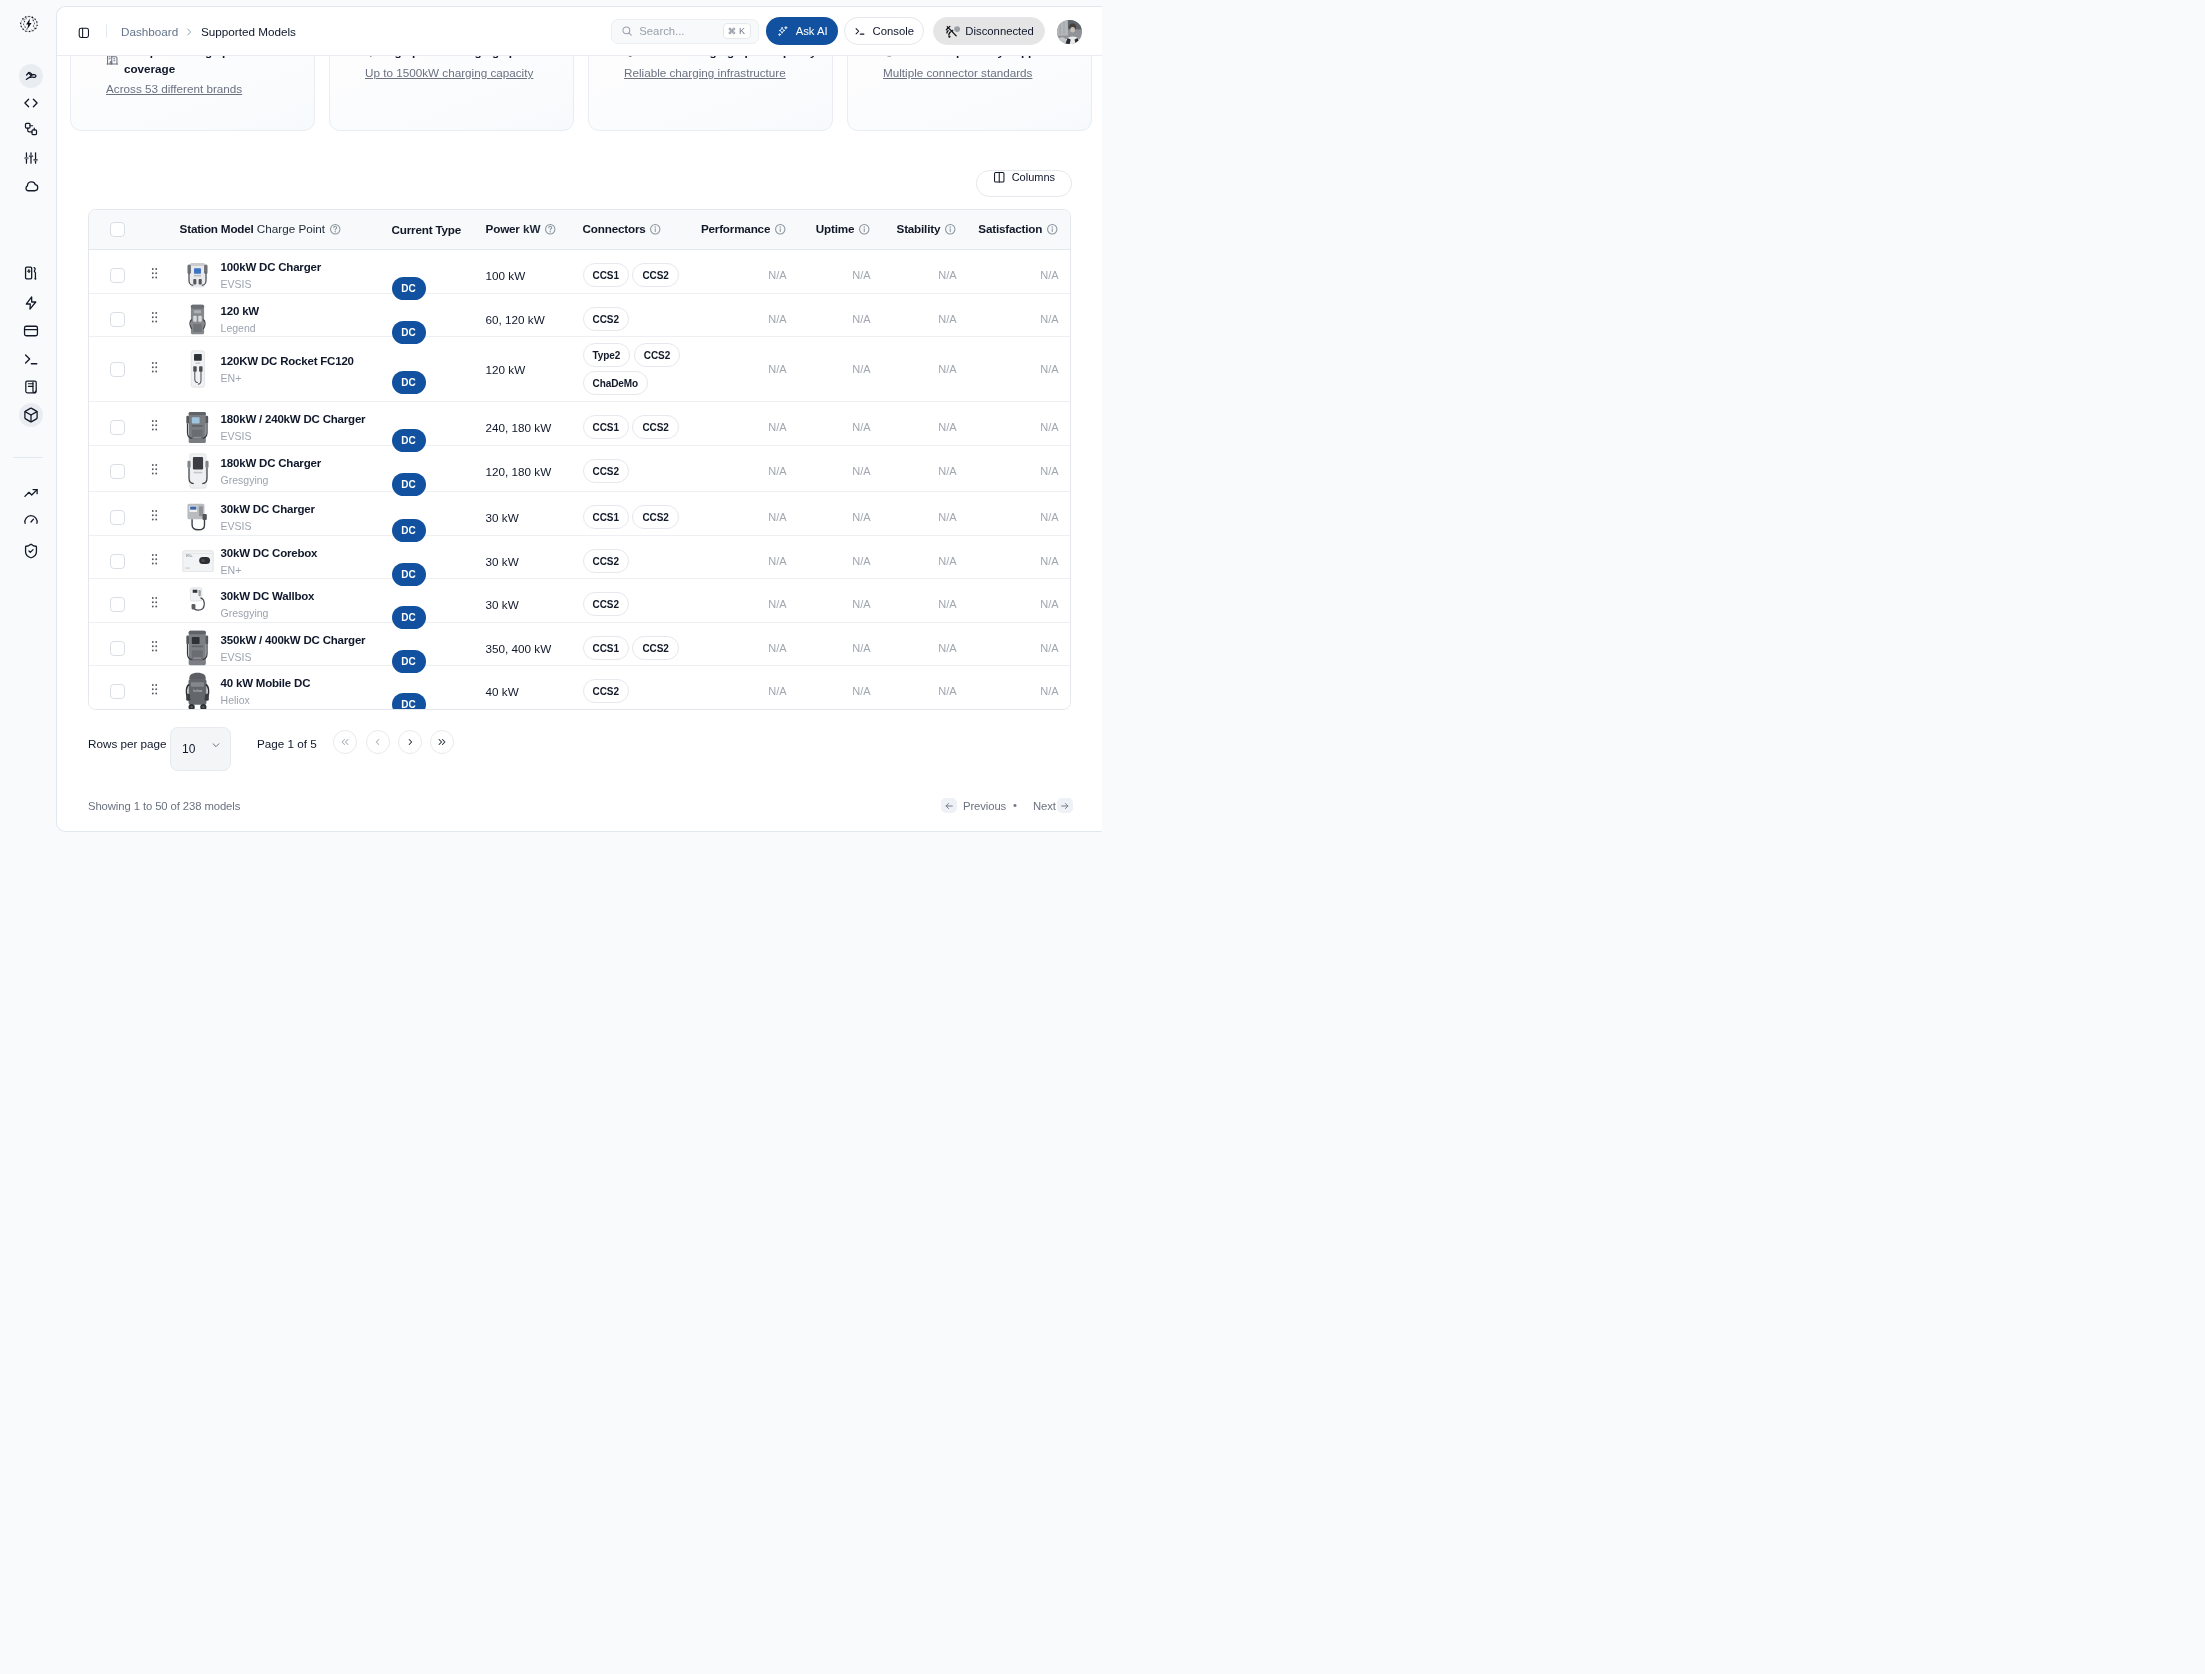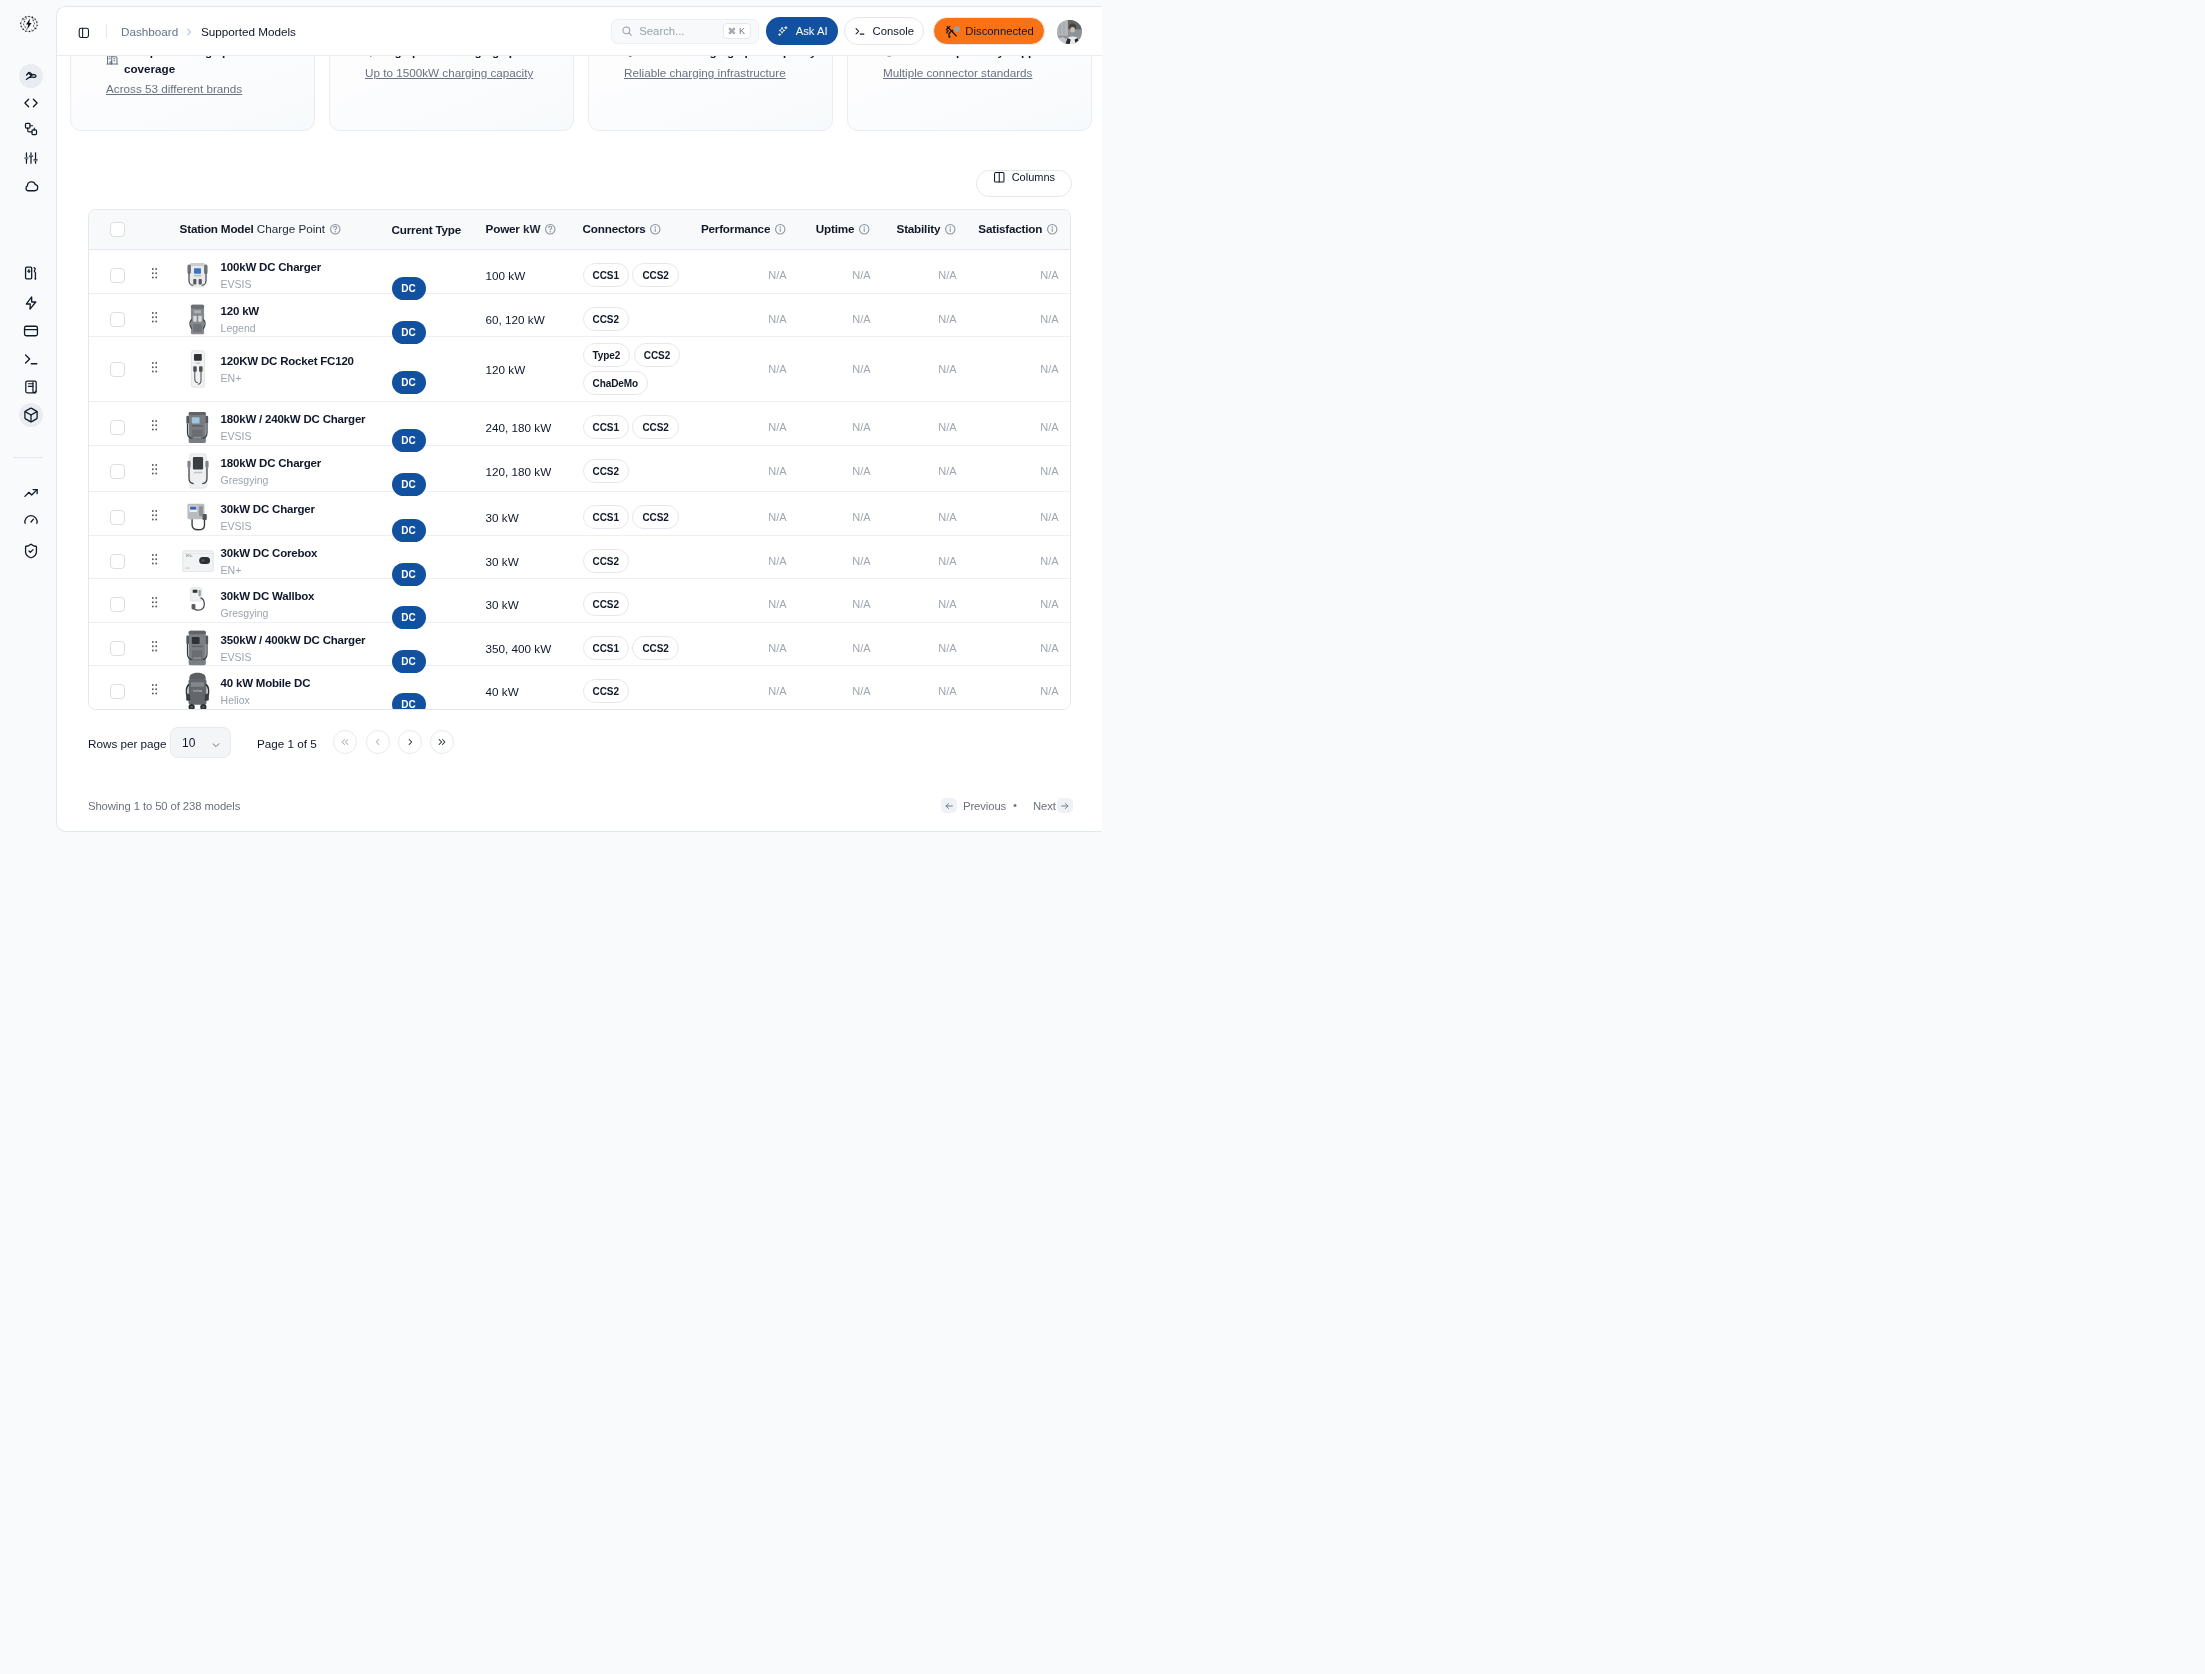--- a/index.html
+++ b/index.html
@@ -19,21 +19,21 @@
 .crumb-dash { position:absolute; left:64px; top:50%; transform:translateY(-50%); font-size:11.7px; color:#64748b; }
 .crumb-cur { position:absolute; left:144px; top:50%; transform:translateY(-50%); font-size:11.7px; color:#0f172a; font-weight:500; }
 .hsep { position:absolute; left:49px; top:50%; transform:translateY(-50%); width:0.8px; height:13.2px; background:#e2e8f0; }
 
 #search { position:absolute; left:554px; top:11.7px; width:148px; height:25px; background:#f8f9fb; border:0.8px solid #eceff3; border-radius:7px; display:flex; align-items:center; }
 #search .ph { color:#98a1ad; font-size:11.3px; margin-left:7px; }
 #search .kbd { position:absolute; right:7px; top:50%; transform:translateY(-50%); background:#fff; border:0.8px solid #e5e8ec; border-radius:3.9px; font-size:9px; color:#6b7280; padding:1.6px 4.7px 2.3px; letter-spacing:0.4px; }
 .hbtn { position:absolute; top:10.3px; height:28px; border-radius:14px; display:flex; align-items:center; justify-content:center; gap:6.2px; font-size:11.3px; font-weight:500; }
 #askai { left:709px; width:72px; background:#12519f; color:#fff; }
 #console { left:787px; width:80px; background:#fff; border:0.8px solid #e5e8ec; color:#0f172a; }
-#disc { left:876px; width:112px; background:#f97316; border:0.8px solid #e5e8ec; color:#0f172a;text-align:center; }
+#disc { left:876px; width:112px; background:#e5e5e5; border:0.8px solid #e5e8ec; color:#0f172a;text-align:center; }
 #avatar { position:absolute; left:1000px; top:12.5px; width:24.6px; height:24.6px; border-radius:50%; overflow:hidden; }
 
 .card { position:absolute; top:22px; width:245px; height:109px; background:linear-gradient(160deg,#fdfdfe 30%,#f7fafc); border:0.8px solid #e9edf1; border-radius:11px; z-index:2; }
 .card .trow { position:absolute; left:35px; top:19.5px; display:flex; gap:5.4px; align-items:center; }
 .card .ticon { width:12.5px; height:12.5px; flex:0 0 12.5px; }
 .card .ttl { font-size:11.7px; font-weight:600; color:#0f172a; line-height:17px; max-width:167px; }
 .card .desc { position:absolute; left:35px; font-size:11.7px; color:#6b7280; line-height:12.5px; white-space:nowrap;text-decoration:underline; }
 
 #colbtn { position:absolute; left:976px; top:170px; width:96px; height:26.5px; border:0.8px solid #e5e8ec; border-radius:13.2px; background:#fff; display:flex; align-items:flex-start; justify-content:center; gap:6.2px; font-size:11px; font-weight:500; color:#0f172a; z-index:2; }
 
@@ -52,21 +52,21 @@
 .nm { font-size:11.5px; font-weight:600; color:#0f172a; line-height:15px; letter-spacing:-0.2px; }
 .br { font-size:10.5px; color:#9ca3af; margin-top:2.3px; }
 .dc { width:34px; height:23px; border-radius:11.7px; background:#12519f; color:#fff; font-size:10px; font-weight:700; display:flex; align-items:center; justify-content:center; letter-spacing:0.2px;margin-top:27px; }
 .pw { font-size:11.7px; color:#0f172a; }
 .chips { display:flex; flex-wrap:wrap; gap:3.6px; padding:6.2px 0; max-width:118px; }
 .chip { border:0.8px solid #e5e8ec; border-radius:777px; padding:0 9px; height:24px; line-height:23px; font-size:10px; font-weight:700; color:#111827; background:#fff; white-space:nowrap; letter-spacing:-0.1px; }
 .na { font-size:11px; color:#a1a7b0; }
 
 #pag { position:absolute; left:0; top:0; width:1103px; height:837px; pointer-events:none; z-index:6;padding-left:21px; }
 .pt { position:absolute; font-size:11.7px; color:#0f172a; }
-#rsel { position:absolute; left:170px; top:727px; width:61px; height:31px; background:#f3f5f7; border:0.8px solid #e7eaee; border-radius:7.8px; }
+#rsel { position:absolute; left:170px; top:727px; width:61px; height:44px; background:#f3f5f7; border:0.8px solid #e7eaee; border-radius:7.8px; }
 #rsel .v { position:absolute; left:11px; top:50%; transform:translateY(-50%); font-size:12px; color:#0f172a; }
 .pcirc { position:absolute; top:730px; width:24px; height:24px; border-radius:50%; border:0.8px solid #e7eaee; background:#fff; display:flex; align-items:center; justify-content:center; }
 
 .ft { position:absolute; font-size:11.3px; color:#1f2937; letter-spacing:-0.1px; }
 </style>
 </head>
 <body>
 <div id="sidebar">
   <svg class="abs" style="left:18.7px;top:13px" width="19.5" height="22" viewBox="0 0 35 31" fill="none">
     <g stroke="#16181c" stroke-width=".65" opacity=".75">

